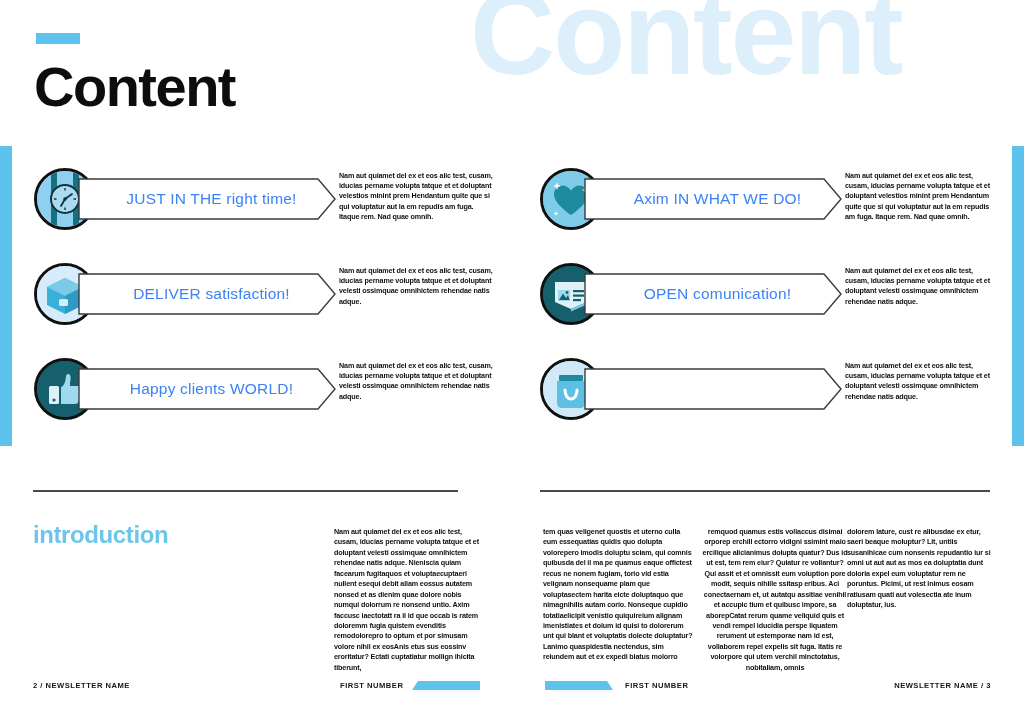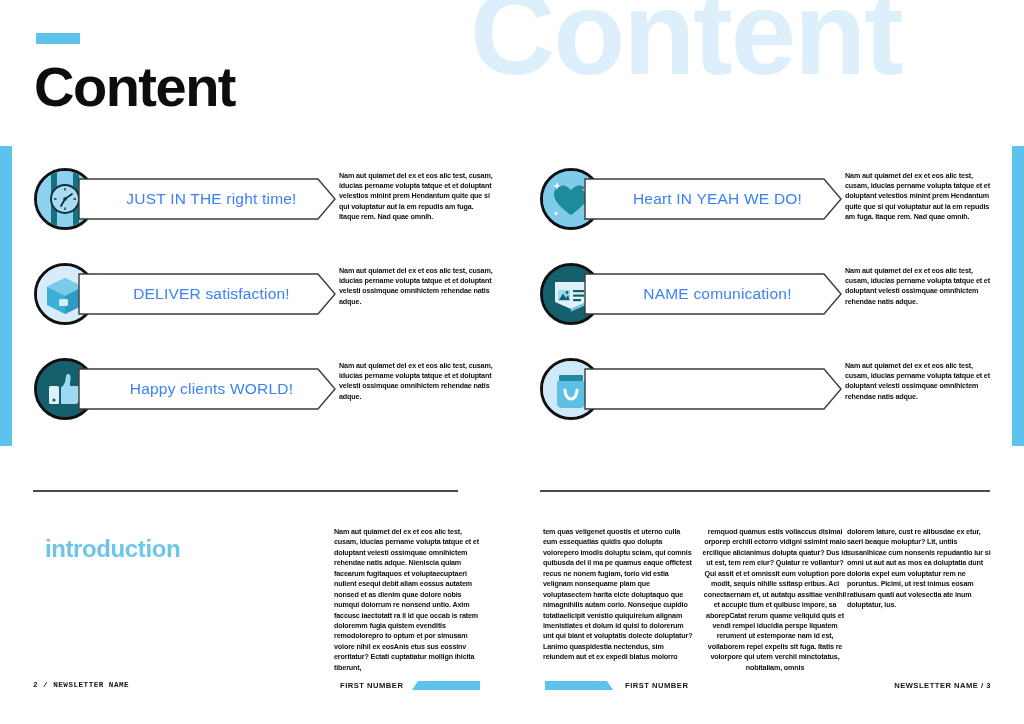--- a/index.html
+++ b/index.html
@@ -132,27 +132,26 @@
     background: #4a4a4a;
     top: 490px;
   }
   #rule-left  { left: 33px;  width: 425px; }
   #rule-right { left: 540px; width: 450px; }
 
   
   #intro-heading {
     position: absolute;
     left: 33px;
-    top: 536px;
+    top: 522px;
     font-size: 24px;
     font-weight: bold;
     line-height: 1.12;
     color: #6cc5ea;
     letter-spacing: -0.4px;
-    margin-left: 12px;
   }
 
   .intro-col {
     position: absolute;
     top: 527px;
     font-size: 7.2px;
     line-height: 1.45;
     font-weight: bold;
     letter-spacing: -0.15px;
     color: #111111;
@@ -165,21 +164,21 @@
 
   
   .footer-text {
     position: absolute;
     top: 681px;
     font-size: 7.6px;
     font-weight: bold;
     letter-spacing: 0.5px;
     color: #161616;
   }
-  #footer-left-page   { left: 33px; font-family: Liberation Mono, monospace; }
+  #footer-left-page   { left: 33px; }
   #footer-left-number { left: 340px; }
   #footer-right-number{ left: 625px; }
   #footer-right-page  { right: 33px; }
 
   .footer-bar {
     position: absolute;
     top: 681px;
     width: 68px;
     height: 9px;
     background: #5ec3ec;
@@ -276,21 +275,21 @@
           <path d="M42 16 L42.8 18.2 L45 19 L42.8 19.8 L42 22 L41.2 19.8 L39 19 L41.2 18.2 Z" fill="#ffffff"></path>
           <path d="M13 40 L13.7 41.8 L15.5 42.5 L13.7 43.2 L13 45 L12.3 43.2 L10.5 42.5 L12.3 41.8 Z" fill="#ffffff"></path>
           <path d="M43 41 L43.6 42.5 L45 43 L43.6 43.5 L43 45 L42.4 43.5 L41 43 L42.4 42.5 Z" fill="#ffffff"></path>
         </svg>
       </div>
       <div class="banner">
         <svg viewBox="0 0 258 42" preserveAspectRatio="none">
           <path d="M1,1 L240,1 L257,21 L240,41 L1,41 Z" fill="#ffffff" stroke="#3b3b3b" stroke-width="1.4"></path>
         </svg>
       </div>
-      <div class="banner-label">Heart IN YEAH WE DO!</div>
+      <div class="banner-label">Axim IN WHAT WE DO!</div>
       <div class="feature-body">Nam aut quiamet del ex et eos alic test, cusam, iducias pername volupta tatque et et doluptant velestios minint prem Hendantum quite que si qui voluptatur aut la em repudis am fuga. Itaque rem. Nad quae omnih.</div>
     </div>
 
     <div class="feature-row">
       <div class="icon-circle" style="background:#16606e;">
         <svg width="56" height="56" viewBox="0 0 56 56">
           <rect x="0" y="0" width="56" height="56" fill="#16606e"></rect>
           <rect x="12" y="16" width="32" height="4" fill="#dff0f7"></rect>
           <path d="M12 20 L44 20 L44 36 L28 43 L12 36 Z" fill="#dff0f7"></path>
           <rect x="30" y="24" width="11" height="2.2" fill="#16606e"></rect>
@@ -300,21 +299,21 @@
           <path d="M16 34 L20 27.5 L23 32 L25 29 L26.5 34 Z" fill="#16606e"></path>
           <circle cx="24" cy="26.5" r="1.4" fill="#16606e"></circle>
           <path d="M28 43 L44 36 L44 38.5 L28 45.5 Z" fill="#79cbe8"></path>
         </svg>
       </div>
       <div class="banner">
         <svg viewBox="0 0 258 42" preserveAspectRatio="none">
           <path d="M1,1 L240,1 L257,21 L240,41 L1,41 Z" fill="#ffffff" stroke="#3b3b3b" stroke-width="1.4"></path>
         </svg>
       </div>
-      <div class="banner-label">NAME comunication!</div>
+      <div class="banner-label">OPEN comunication!</div>
       <div class="feature-body">Nam aut quiamet del ex et eos alic test, cusam, iducias pername volupta tatque et et doluptant velesti ossimquae omnihictem rehendae natis adque.</div>
     </div>
 
     <div class="feature-row">
       <div class="icon-circle" style="background:#cfe9f8;">
         <svg width="56" height="56" viewBox="0 0 56 56">
           <rect x="0" y="0" width="56" height="56" fill="#cfe9f8"></rect>
           <rect x="16" y="14" width="24" height="6" rx="1" fill="#1d8a9e"></rect>
           <path d="M14 20 L42 20 L42 42 C42 45 40 47 37 47 L19 47 C16 47 14 45 14 42 Z" fill="#5dbfe3"></path>
           <path d="M22 29 C22 35 25 38 28 38 C31 38 34 35 34 29" fill="none" stroke="#ffffff" stroke-width="3" stroke-linecap="round"></path>

